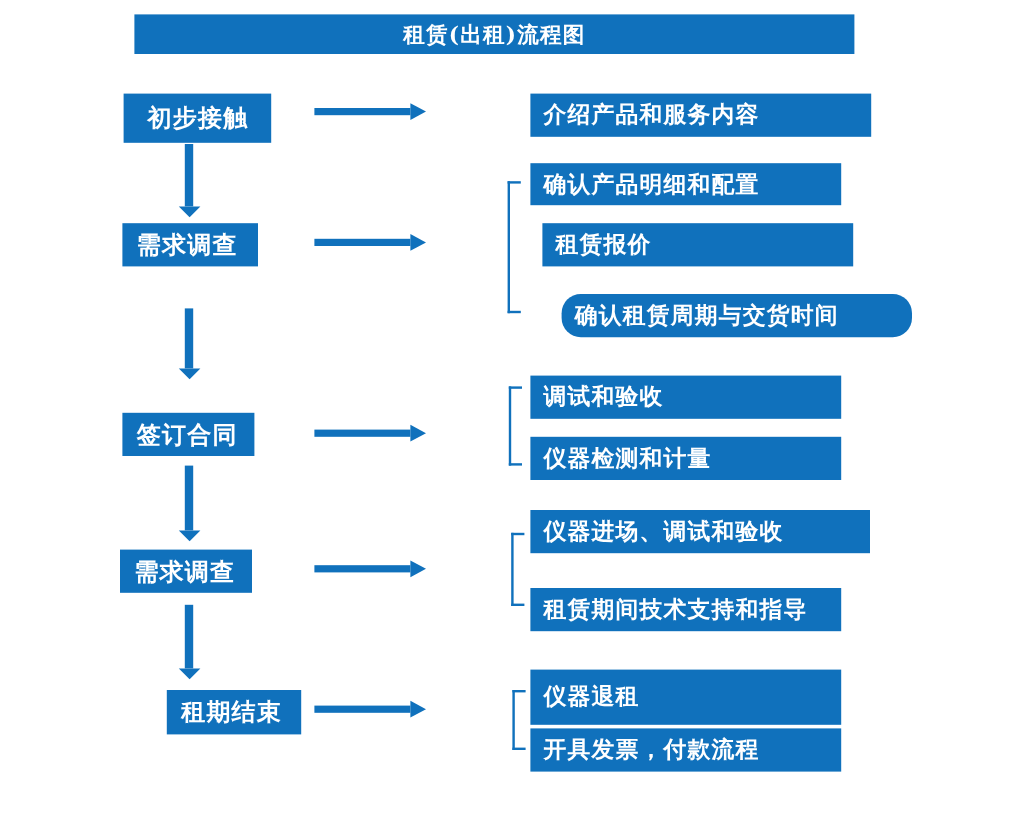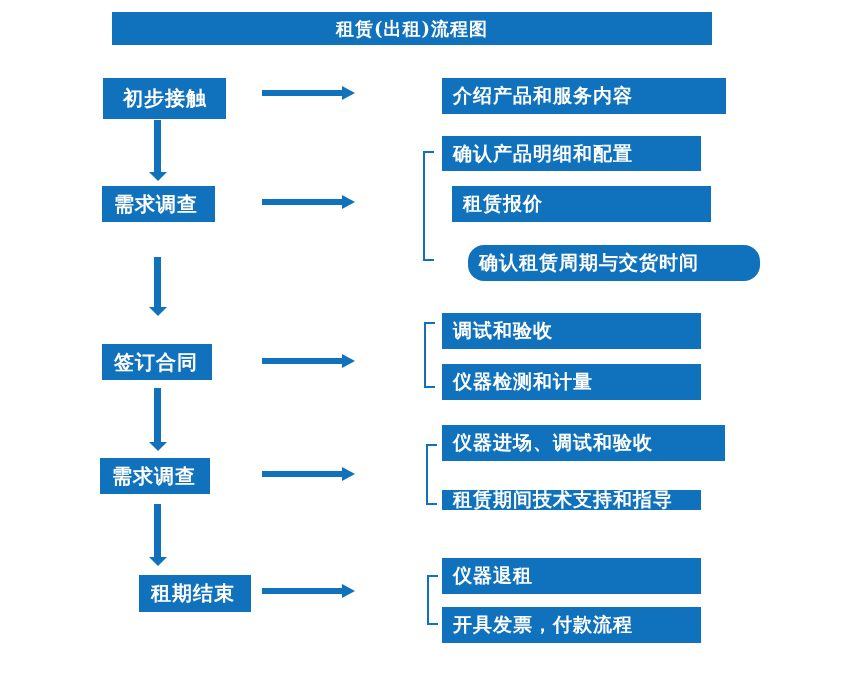--- a/index.html
+++ b/index.html
@@ -86,17 +86,17 @@
   <div class="bracket" style="left:426px; top:444px; height:61px;"></div>
   <div class="bracket" style="left:427px; top:575px; height:50px;"></div>
 
   <div class="box detail" style="left:442px; top:78px;  width:284px; height:36px;">介绍产品和服务内容</div>
   <div class="box detail" style="left:442px; top:136px; width:259px; height:35px;">确认产品明细和配置</div>
   <div class="box detail" style="left:452px; top:186px; width:259px; height:36px;">租赁报价</div>
   <div class="box detail" style="left:468px; top:245px; width:292px; height:36px;border-radius:16px;">确认租赁周期与交货时间</div>
   <div class="box detail" style="left:442px; top:313px; width:259px; height:36px;">调试和验收</div>
   <div class="box detail" style="left:442px; top:364px; width:259px; height:36px;">仪器检测和计量</div>
   <div class="box detail" style="left:442px; top:425px; width:283px; height:36px;">仪器进场、调试和验收</div>
-  <div class="box detail" style="left:442px; top:490px; width:259px; height:20px;">租赁期间技术支持和指导</div>
-  <div class="box detail" style="left:442px; top:558px; width:259px; height:36px;">仪器退租</div>
+  <div class="box detail" style="left:442px; top:490px; width:259px; height:36px;">租赁期间技术支持和指导</div>
+  <div class="box detail" style="left:442px; top:558px; width:259px; height:46px;">仪器退租</div>
   <div class="box detail" style="left:442px; top:607px; width:259px; height:36px;">开具发票，付款流程</div>
 
 </div>
 
 </body></html>

